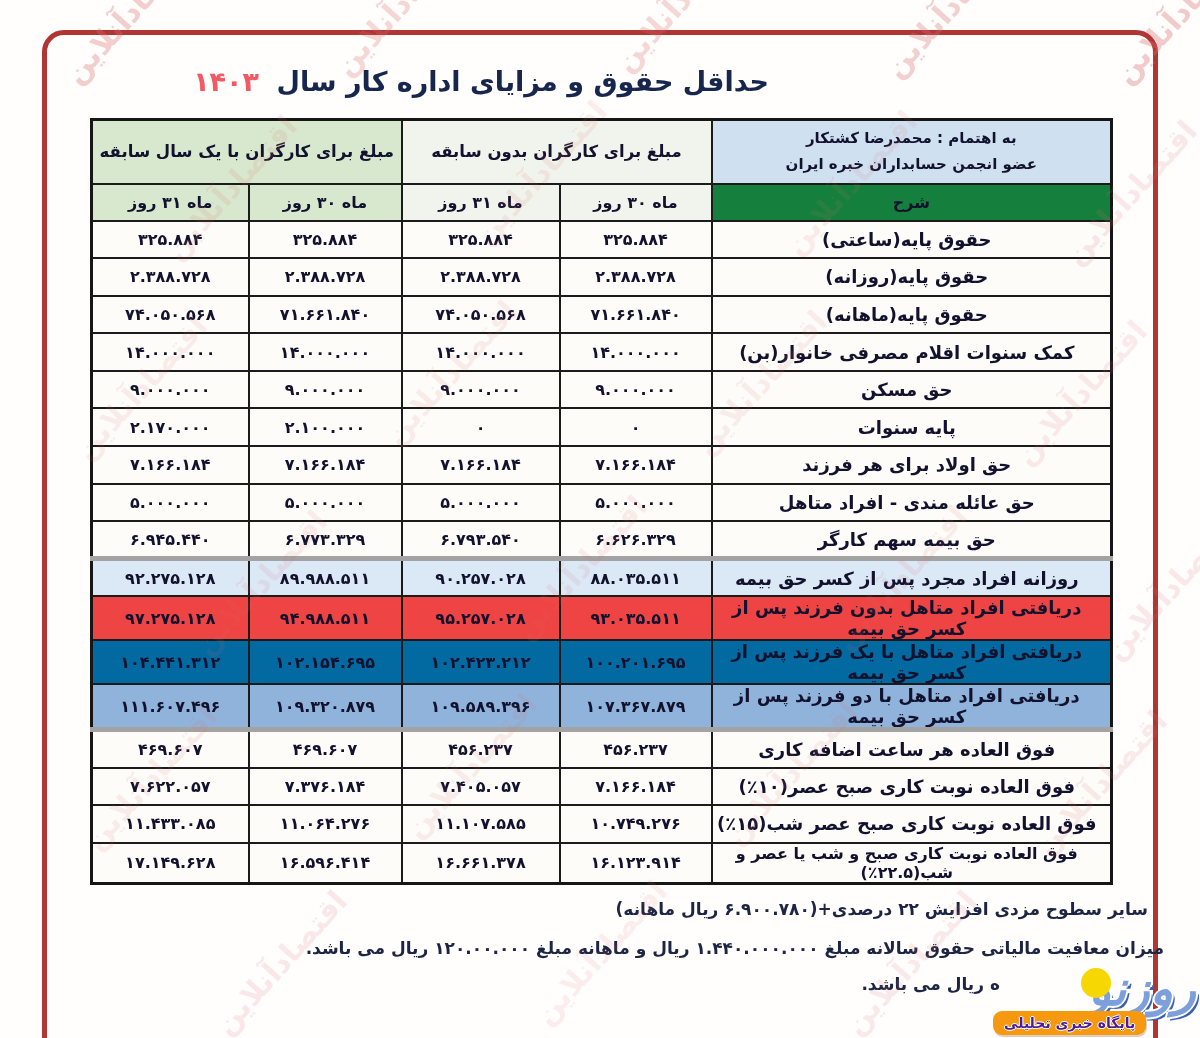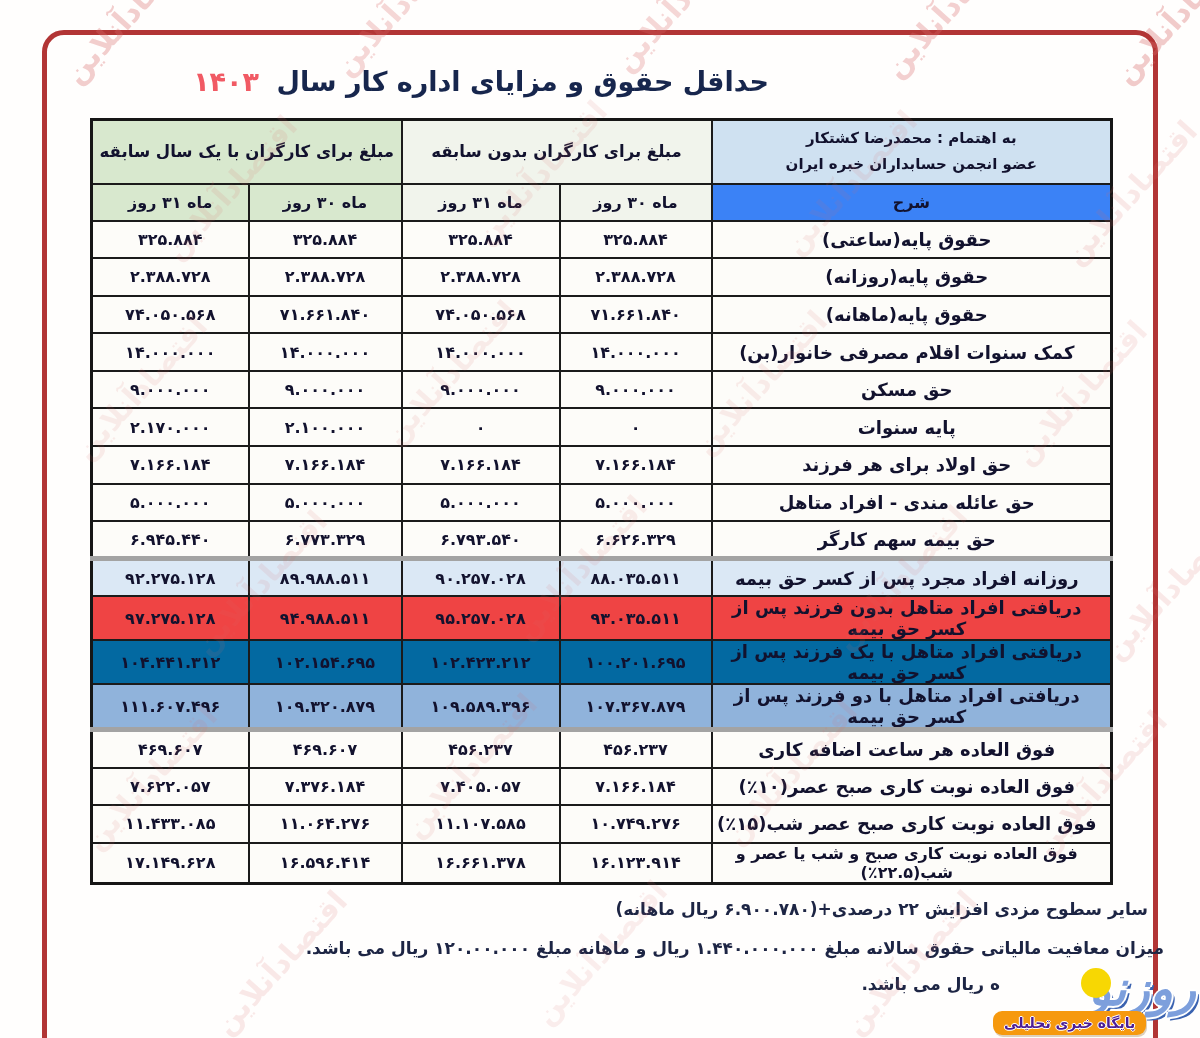--- a/index.html
+++ b/index.html
@@ -38,21 +38,21 @@
   table.main th, table.main td {
     border:2px solid #1b1b1b;
     text-align:center; vertical-align:middle;
     color:#12122e; font-weight:bold;
     overflow:hidden;
   }
   th.byline { background:#cfe1f1; height:64px; font-size:15px; line-height:1.7; color:#101b3a; }
   th.grp-no  { background:#f1f4ec; font-size:16.5px; }
   th.grp-exp { background:#d8e8ce; font-size:16.5px; }
   th.sub { height:37px; font-size:16px; }
-  th.sub-desc { background:#3b82f6; }
+  th.sub-desc { background:#15803d; }
   th.sub-no  { background:#f1f4ec; }
   th.sub-exp { background:#d8e8ce; }
   td { height:37.6px; font-size:16px; background:#fdfcf9; }
   td.desc { text-align:right; padding-right:9px; font-size:18px; }
   tr.small td.desc { font-size:16px; }
   tr.blue-1 td { background:#dbe8f5; }
   tr.blue-2 td { background:#ef4444; }
   tr.blue-3 td { background:#0369a1; }
   tr.blue-4 td { background:#90b3db; }
   tr.thick-top td { border-top:5px solid #a3a3a3; }

